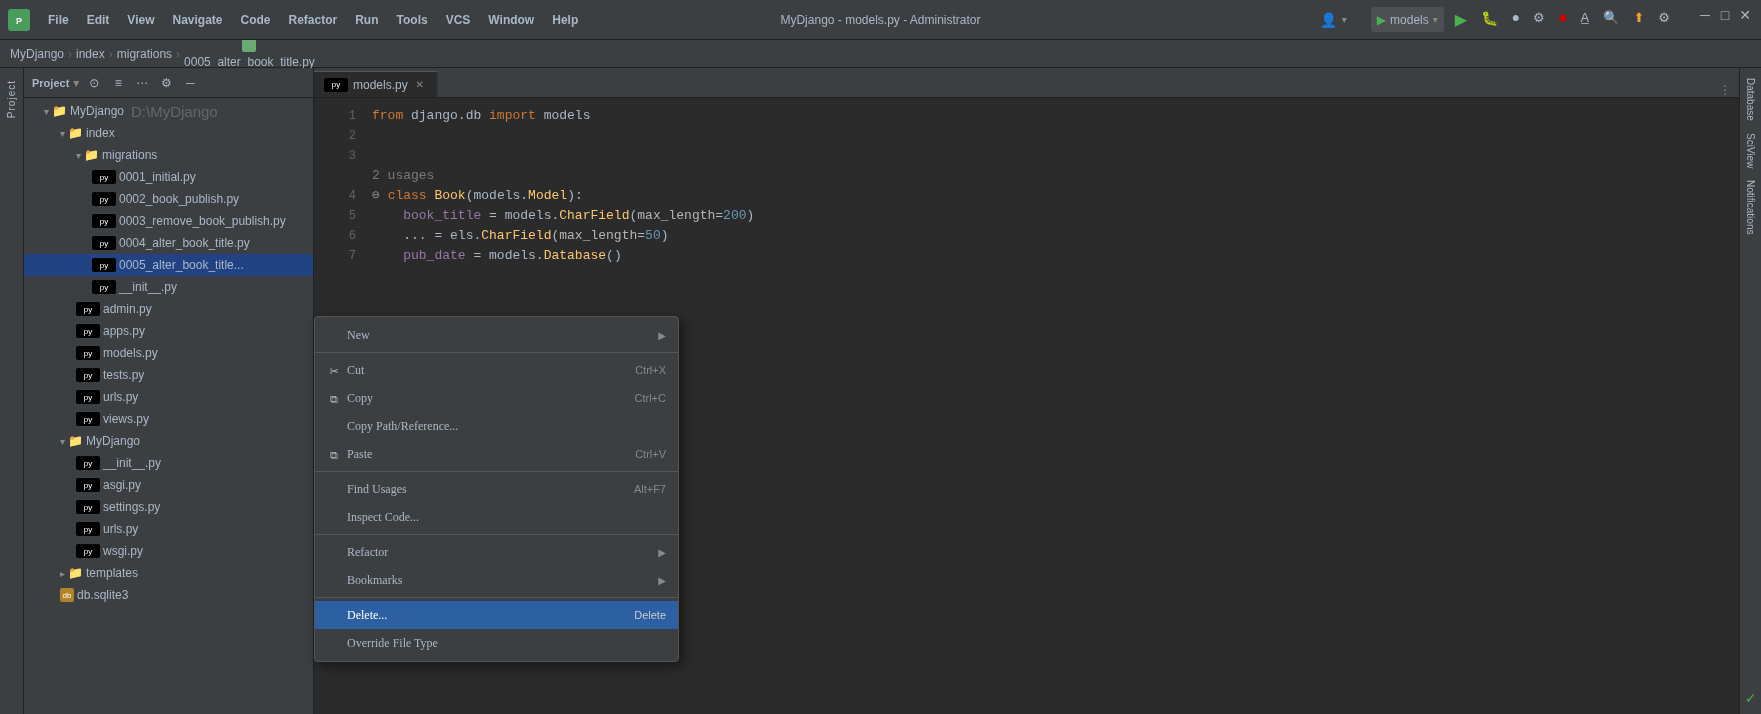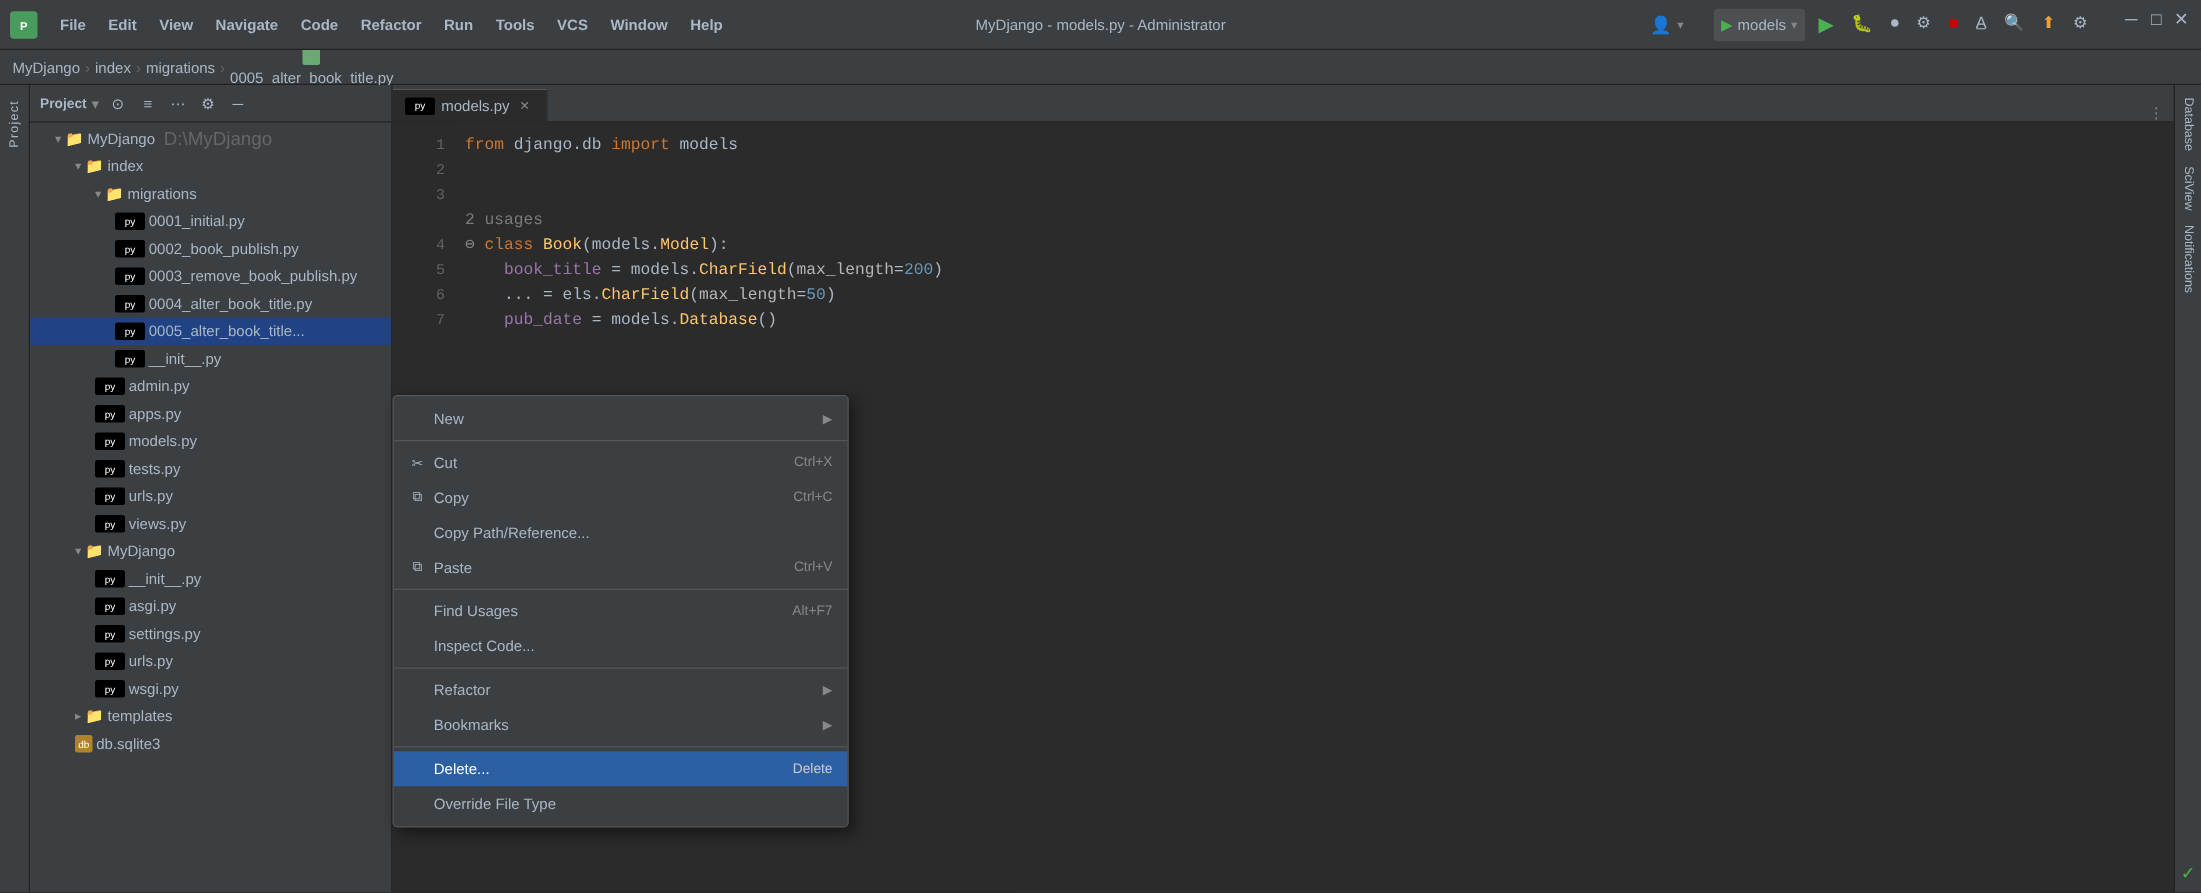--- a/index.html
+++ b/index.html
@@ -167,21 +167,21 @@
     .ctx-item {
       display: flex;
       align-items: center;
       height: 28px;
       padding: 0 12px;
       cursor: pointer;
       justify-content: space-between;
       font-size: 12px;
     }
     .ctx-item.active { background: #2d5fa3; color: white; }
-    .ctx-item-label { display: flex; align-items: center; gap: 6px; }
+    .ctx-item-label { display: flex; align-items: flex-end; gap: 6px; font-family: Liberation Serif, serif; }
     .ctx-shortcut { color: #888; font-size: 11px; }
     .ctx-item.active .ctx-shortcut { color: #ccc; }
     .ctx-separator { height: 1px; background: #555; margin: 3px 0; }
     .ctx-arrow { color: #888; font-size: 10px; }
     .ctx-icon { width: 14px; text-align: center; font-size: 11px; color: #a9b7c6; }
 
     
     .editor-area {
       flex: 1;
       display: flex;

